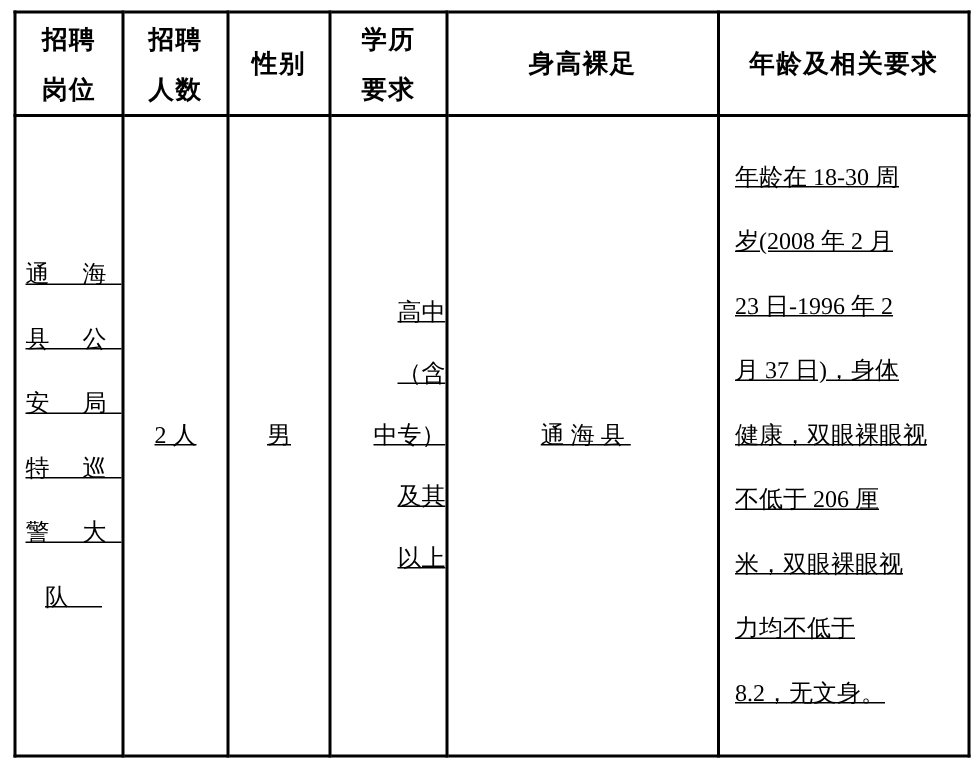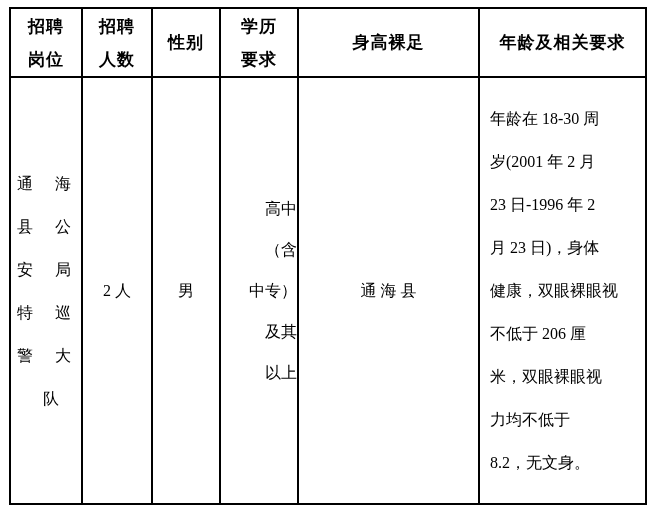--- a/index.html
+++ b/index.html
@@ -36,26 +36,26 @@
   th.hdr {
     font-size: 17px;
     font-weight: bold;
     line-height: 33px;
     letter-spacing: 1px;
   }
   th.hdr .hline { white-space: nowrap; }
   tr.hdr-row { height: 61px; }
   tr.body-row { height: 419px; }
 
-  td.cell { font-size: 16px; }
+  td.cell { font-size: 16px; text-decoration: underline; }
 
   
   td.cell-position .pline {
     line-height: 43px;
-    text-align: right;
+    text-align: center;
     padding-left: 6px;
     letter-spacing: 22px;
     white-space: nowrap;
   }
 
   
   td.cell-simple .val {
     line-height: 22px;
     white-space: nowrap;
   }
@@ -137,23 +137,23 @@
         <div class="eline">（含</div>
         <div class="eline">中专）</div>
         <div class="eline">及其</div>
         <div class="eline">以上</div>
       </td>
       <td class="cell cell-simple cell-location">
         <div class="val">通海县</div>
       </td>
       <td class="cell cell-age">
         <div class="aline">年龄在 18-30 周</div>
-        <div class="aline">岁(2001 年 2 月</div>
+        <div class="aline">岁(2008 年 2 月</div>
         <div class="aline">23 日-1996 年 2</div>
-        <div class="aline">月 23 日)，身体</div>
+        <div class="aline">月 37 日)，身体</div>
         <div class="aline">健康，双眼裸眼视</div>
         <div class="aline">不低于 206 厘</div>
         <div class="aline">米，双眼裸眼视</div>
         <div class="aline">力均不低于</div>
         <div class="aline">8.2，无文身。</div>
       </td>
     </tr>
   </tbody>
     </table>
 </div>

